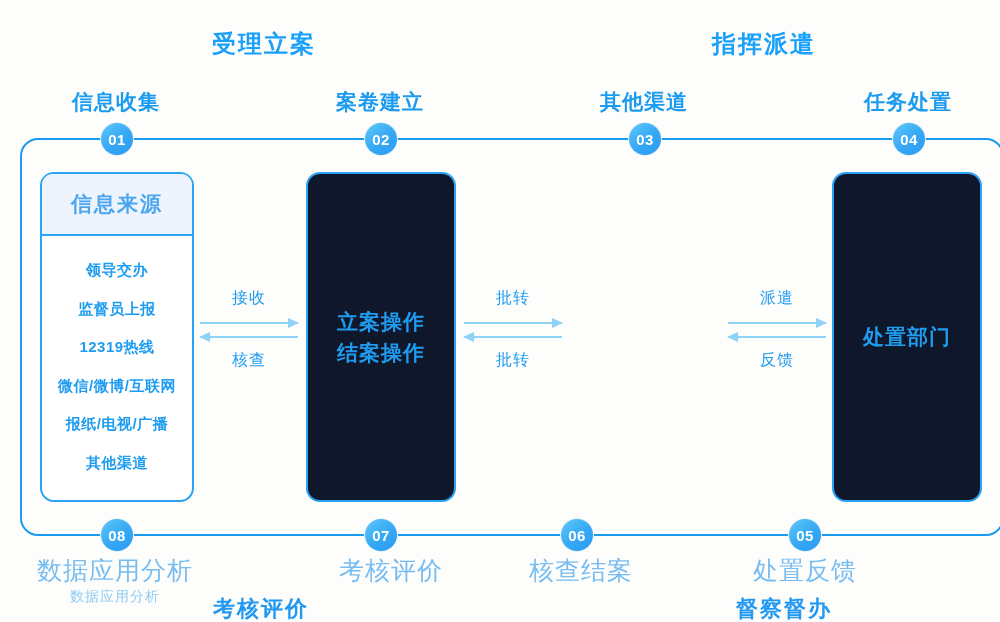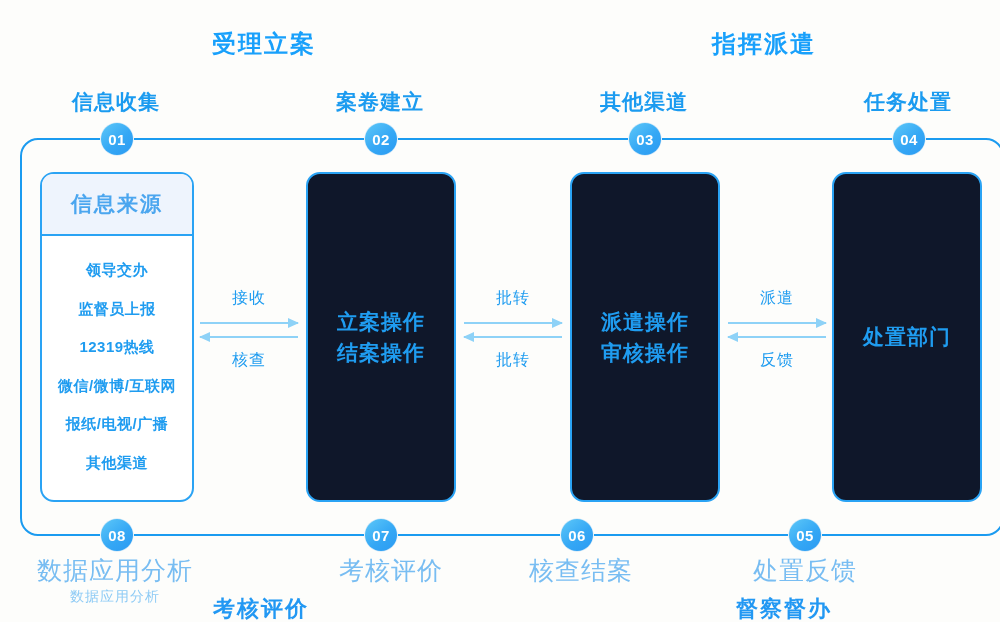--- a/index.html
+++ b/index.html
@@ -202,24 +202,20 @@
 
   <div class="conn" style="left:452px;top:318px;width:98px;height:24px;">
     <div class="conn-label" style="top:-30px;">批转</div>
     <div class="cline" style="top:4px;"></div>
     <div class="arrow right" style="top:0px;"></div>
     <div class="cline" style="top:18px;"></div>
     <div class="arrow left" style="top:14px;"></div>
     <div class="conn-label" style="top:32px;">批转</div>
   </div>
 
-  <div class="node" id="node3" style="left:558px;top:172px;width:150px;height:330px;">
-    <div class="node-label">派遣操作</div>
-    <div class="node-label">审核操作</div>
-  </div>
 
   <div class="conn" style="left:716px;top:318px;width:98px;height:24px;">
     <div class="conn-label" style="top:-30px;">派遣</div>
     <div class="cline" style="top:4px;"></div>
     <div class="arrow right" style="top:0px;"></div>
     <div class="cline" style="top:18px;"></div>
     <div class="arrow left" style="top:14px;"></div>
     <div class="conn-label" style="top:32px;">反馈</div>
   </div>
 

